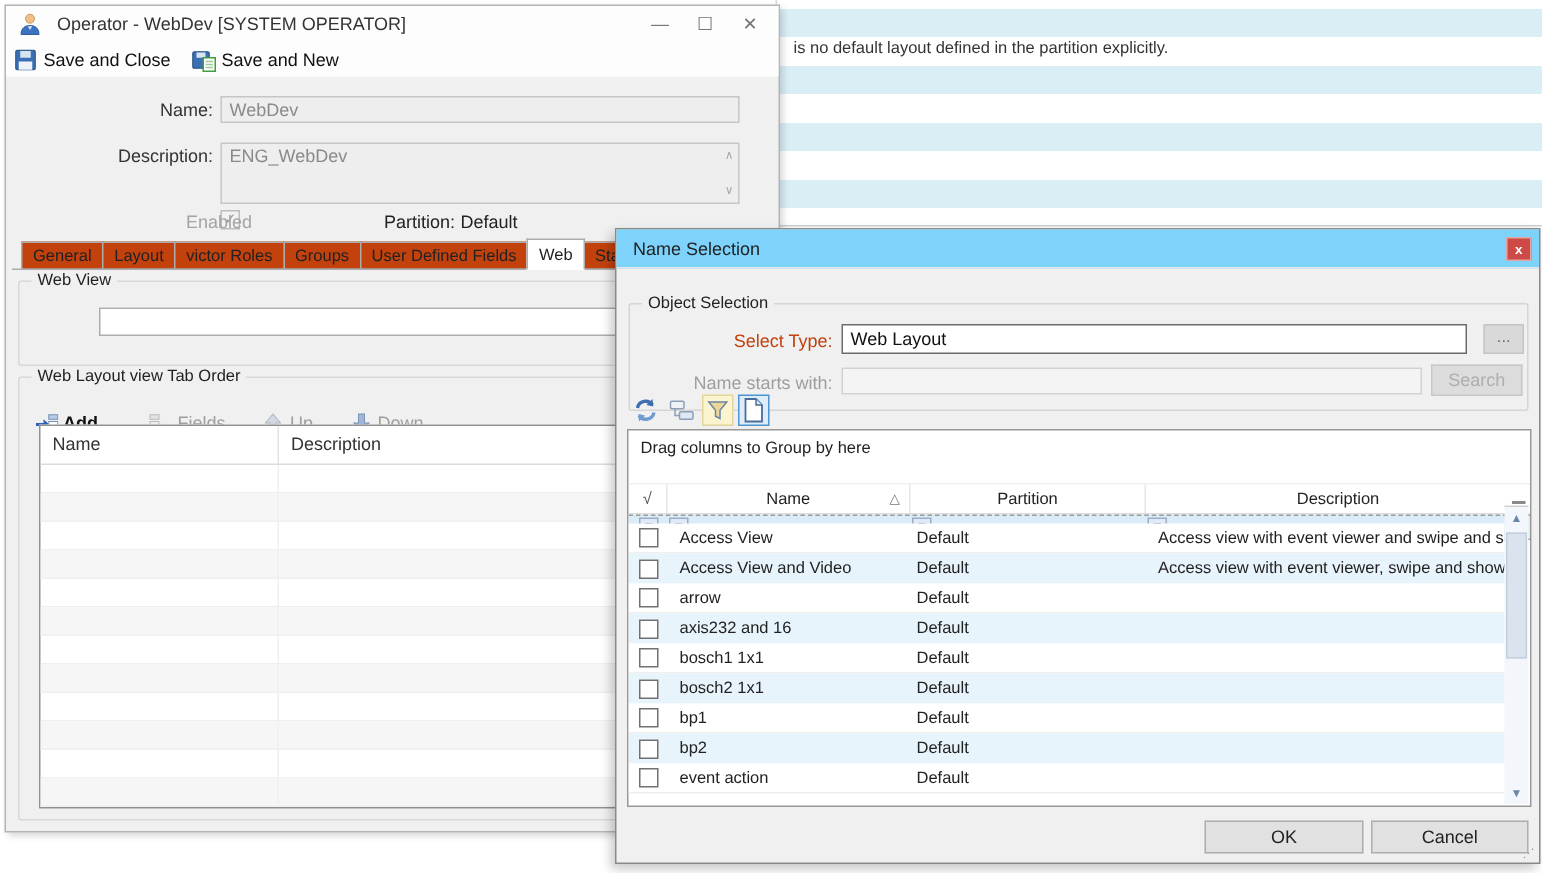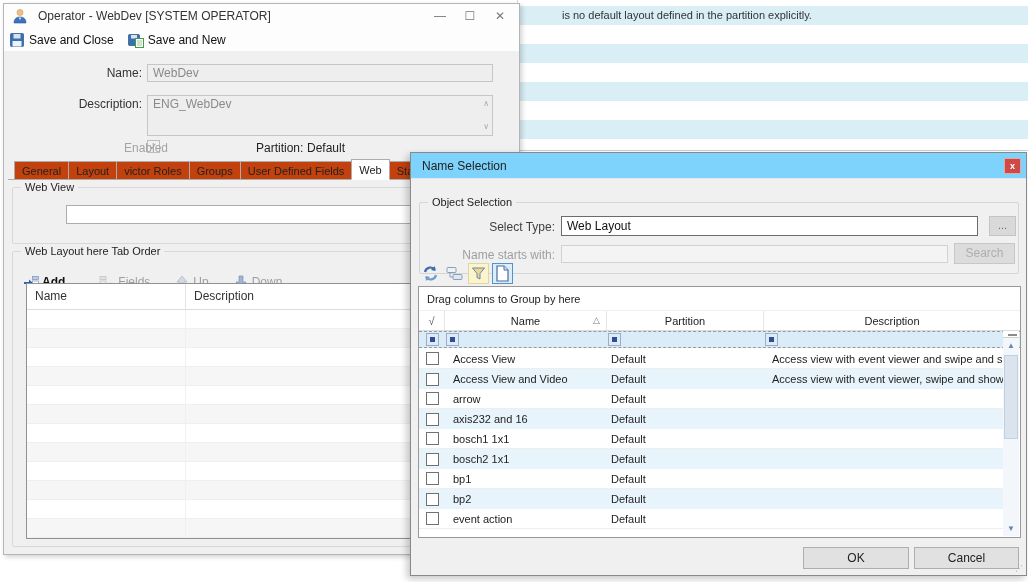--- a/index.html
+++ b/index.html
@@ -4,21 +4,21 @@
 <style>
   * { margin:0; padding:0; box-sizing:border-box; }
   body { font-family:"Liberation Sans", sans-serif; background:#fff; }
   .canvas { position:relative; width:1028px; height:582px; background:#fff; overflow:hidden; }
 
   
   .bg-win { position:absolute; left:517px; top:0; width:511px; height:151px;
             border-left:1px solid #d9d9d9; border-bottom:1px solid #cfcfcf; background:#fff; }
   .bg-stripes { position:absolute; left:0; top:6px; width:100%; height:139px;
             background:repeating-linear-gradient(180deg,#daeef6 0 19px,#ffffff 19px 38px); }
-  .bg-notice { position:absolute; left:11px; top:9px; font-size:11px; color:#333; white-space:nowrap;margin-left:33px; }
+  .bg-notice { position:absolute; left:11px; top:26px; font-size:11px; color:#333; white-space:nowrap; }
 
   
   .op-win { position:absolute; left:3px; top:3px; width:517px; height:552px;
             background:#f0f0f0; border:1px solid #b5b5b5; box-shadow:2px 2px 5px rgba(0,0,0,.18); }
   .op-titlebar { position:relative; height:24px; background:#fdfdfd; display:flex; align-items:center; }
   .op-title { font-size:12px; color:#333; margin-left:10px; white-space:nowrap; }
   .win-btns { position:absolute; right:4px; top:0; height:24px; display:flex; }
   .win-btn { width:30px; height:24px; display:flex; align-items:center; justify-content:center;
              color:#777; font-size:12px; cursor:default; }
   .op-toolbar { height:23px; background:#fdfdfd; display:flex; align-items:center; padding-left:5px; }
@@ -65,38 +65,38 @@
 
   
   .dialog { position:absolute; left:410px; top:152px; width:617px; height:424px;
             background:#f0f0f0; border:1px solid #898989; box-shadow:-3px 3px 7px rgba(0,0,0,.22); }
   .dlg-titlebar { position:relative; height:26px; background:#7dd3fc; border-bottom:1px solid #e6e6e6; }
   .dlg-title { position:absolute; left:11px; top:6px; font-size:12px; color:#222; }
   .dlg-close { position:absolute; right:5px; top:5px; width:17px; height:16px; background:#cd4a46;
                border:1px solid #e2a7a4; color:#fff; font-size:9px; font-weight:bold;
                text-align:center; line-height:14px; }
   .gb-objsel { left:8px; top:37px; width:600px; height:72px; border:1px solid #d5d5d5;margin-top:12px; }
-  .dlg-lbl { position:absolute; font-size:12px; color:#404040; text-align:right; left:0; width:135px; }
+  .dlg-lbl { position:absolute; font-size:12px; color:#c2410c; text-align:right; left:0; width:135px; }
   .dlg-lbl.dis { color:#9e9e9e; }
   .seltype-input { position:absolute; left:141px; top:13px; width:417px; height:20px; background:#fff;
                    border:1px solid #6b6b6b; font-size:12px; color:#111; padding:2px 0 0 5px; }
   .browse-btn { position:absolute; left:569px; top:13px; width:27px; height:20px; background:#d9d9d9;
                 border:1px solid #c4c4c4; color:#707070; font-size:11px; text-align:center; line-height:17px; }
   .namestarts-input { position:absolute; left:141px; top:42px; width:387px; height:18px;
                       background:#f4f4f4; border:1px solid #d2d2d2; }
   .search-btn { position:absolute; left:534px; top:40px; width:61px; height:21px; background:#dcdcdc;
                 border:1px solid #c7c7c7; color:#aeaeae; font-size:12px; text-align:center; line-height:19px; }
   .dlg-iconbar { position:absolute; left:9px; top:110px; display:flex; align-items:center; gap:3px; }
   .ibox { width:21px; height:21px; display:flex; align-items:center; justify-content:center; }
   .ibox.yellow { background:#fcf4cf; border:1px solid #e3d59b; }
   .ibox.sel { background:#dcedf9; border:1px solid #4f94cd; }
 
   .grid-panel { position:absolute; left:7px; top:133px; width:603px; height:252px;
                 background:#fff; border:1px solid #989898; overflow:hidden; }
-  .group-hint { height:24px; line-height:24px; padding-left:8px; font-size:11px; color:#222;
+  .group-hint { height:36px; line-height:24px; padding-left:8px; font-size:11px; color:#222;
                 border-bottom:1px solid #f0f0f0; }
   .g-header { height:20px; display:flex; font-size:11px; color:#222; border-bottom:1px solid #dcdcdc; }
   .g-hc { display:flex; align-items:center; justify-content:center; border-right:1px solid #e6e6e6; position:relative; }
   .hc0 { width:26px; color:#555; }
   .hc1 { width:162px; }
   .hc2 { width:157px; }
   .hc3 { flex:1; border-right:none; }
   .sort-tri { position:absolute; right:6px; top:4px; font-size:9px; color:#777; }
   .g-filter { height:17px; display:flex; align-items:center; background:#d9ecf7;
               border-top:1px dashed #9a9a9a; border-bottom:1px dashed #9a9a9a; }
@@ -213,21 +213,21 @@
         </div>
     </div>
     <div class="tab-line"></div>
 
     <div class="groupbox gb-webview">
       <span class="gb-label">Web View</span>
       <div class="webview-input"></div>
     </div>
 
     <div class="groupbox gb-weblayout">
-      <span class="gb-label">Web Layout here Tab Order</span>
+      <span class="gb-label">Web Layout view Tab Order</span>
       <div class="wl-toolbar">
         <span class="wl-btn en">
           <svg class="icon16" viewBox="0 0 16 16">
             <path d="M1 8 L6 8 L6 5.5 L10 9 L6 12.5 L6 10 L1 10 Z" fill="#2f62b5"></path>
             <rect x="9.5" y="2.5" width="6" height="3" fill="#b8cce4" stroke="#7a94b8" stroke-width="0.7"></rect>
             <rect x="9.5" y="7" width="6" height="3" fill="#fff" stroke="#7a94b8" stroke-width="0.7"></rect>
             <rect x="9.5" y="11.5" width="6" height="3" fill="#fff" stroke="#7a94b8" stroke-width="0.7"></rect>
           </svg>
           <span>Add...</span>
         </span>

